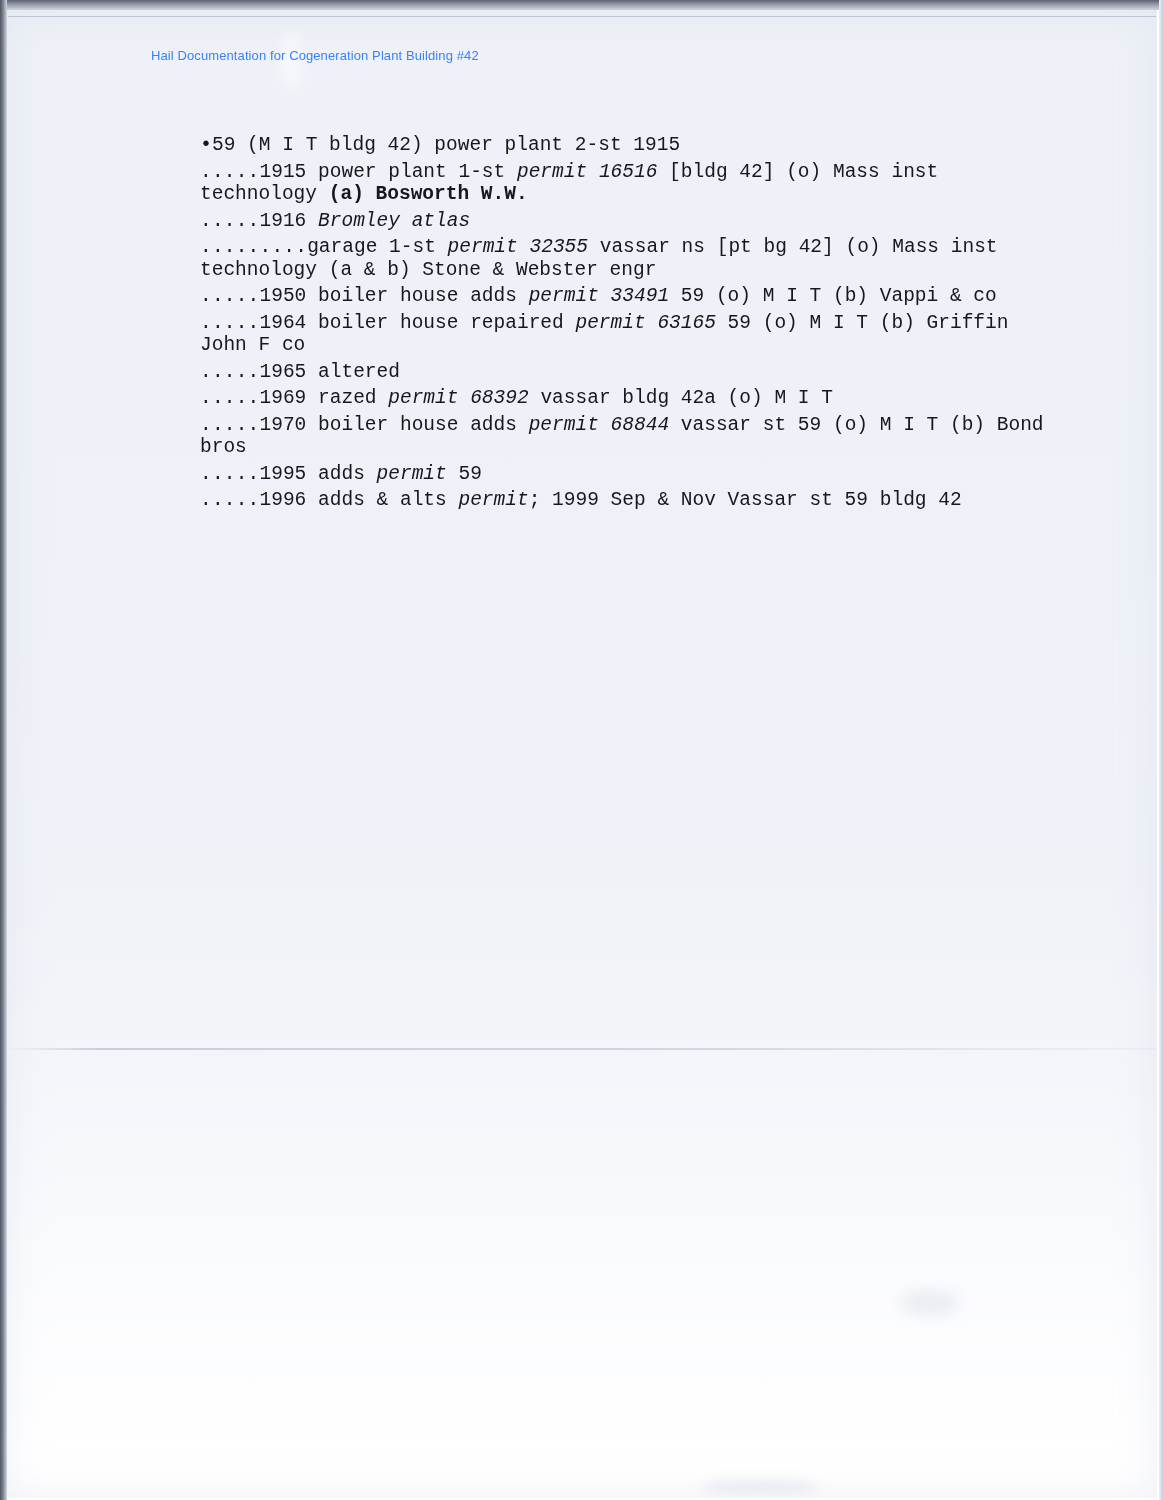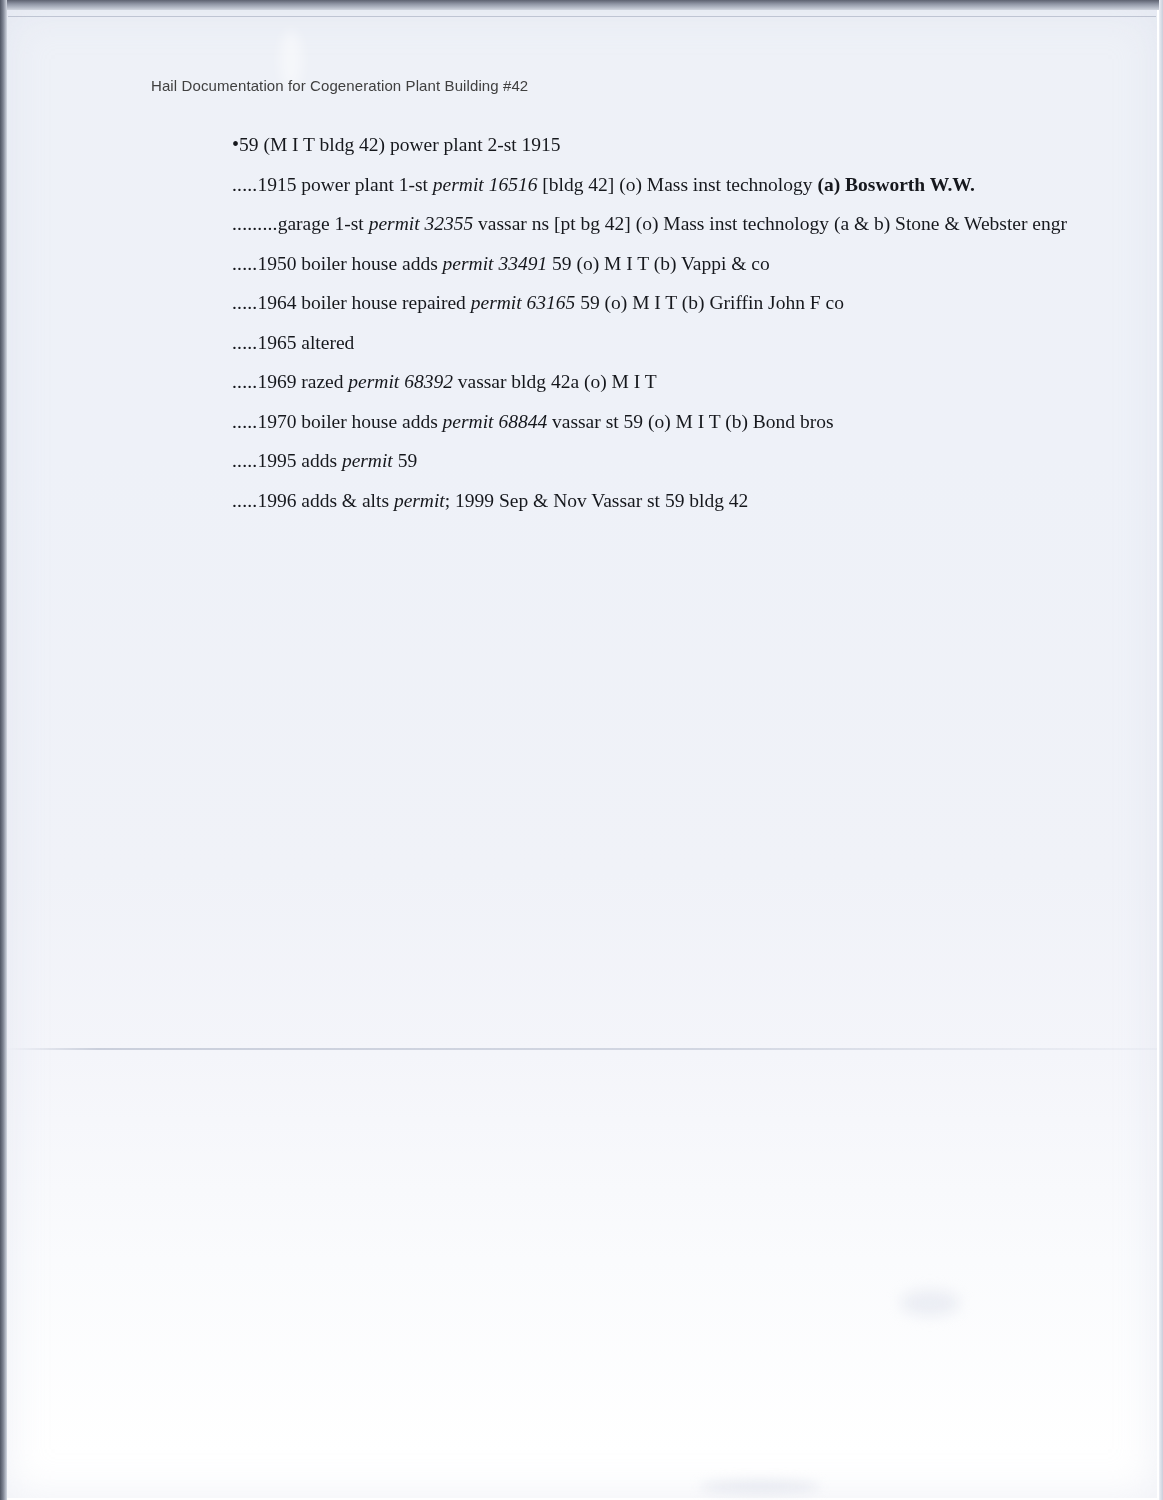--- a/index.html
+++ b/index.html
@@ -64,45 +64,45 @@
     top: 16px;
     width: 1148px;
     height: 1px;
     background: rgba(150,158,178,0.5);
   }
 
   
   .doc-header {
     position: absolute;
     left: 151px;
-    top: 77px;
+    top: 48px;
     font-family: "Liberation Sans", sans-serif;
-    font-size: 15px;
-    color: #404040;
+    font-size: 13px;
+    color: #3b82f6;
     letter-spacing: 0.1px;
     white-space: nowrap;
   }
 
   
   .body-block {
     position: absolute;
-    left: 232px;
+    left: 200px;
     top: 134px;
     width: 850px;
-    font-family: Liberation Serif, serif;
+    font-family: Liberation Mono, monospace;
     font-size: 19.5px;
     line-height: 22.5px;
     color: #16181d;
   }
   .line {
     white-space: normal;
     margin: 0;
     padding: 0;
   }
-  .line + .line { margin-top: 17px; }
+  .line + .line { margin-top: 4px; }
   .ital { font-style: italic; }
   .bold { font-weight: bold; }
   .bullet-dot {
     font-size: 20px;
     line-height: 1;
   }
   .dots {
     letter-spacing: 0.2px;
   }
   
@@ -129,20 +129,21 @@
 
   <div class="blotch b1"></div>
   <div class="blotch b2"></div>
   <div class="blotch b3"></div>
 
   <div class="doc-header">Hail Documentation for Cogeneration Plant Building #42</div>
 
   <div class="body-block" id="entries-container">
       <div class="line"><span class="bullet-dot">•</span><span>59 (M I T bldg 42) power plant 2-st 1915</span></div>
       <div class="line"><span class="dots">.....</span><span>1915 power plant 1-st </span><span class="ital">permit 16516</span><span> [bldg 42] (o) Mass inst technology </span><span class="bold">(a) Bosworth W.W.</span></div>
+      <div class="line"><span class="dots">.....</span><span>1916 </span><span class="ital">Bromley atlas</span></div>
       <div class="line"><span class="dots">.........</span><span>garage 1-st </span><span class="ital">permit 32355</span><span> vassar ns [pt bg 42] (o) Mass inst technology (a &amp; b) Stone &amp; Webster engr</span></div>
       <div class="line"><span class="dots">.....</span><span>1950 boiler house adds </span><span class="ital">permit 33491</span><span> 59 (o) M I T (b) Vappi &amp; co</span></div>
       <div class="line"><span class="dots">.....</span><span>1964 boiler house repaired </span><span class="ital">permit 63165</span><span> 59 (o) M I T (b) Griffin John F co</span></div>
       <div class="line"><span class="dots">.....</span><span>1965 altered</span></div>
       <div class="line"><span class="dots">.....</span><span>1969 razed </span><span class="ital">permit 68392</span><span> vassar bldg 42a (o) M I T</span></div>
       <div class="line"><span class="dots">.....</span><span>1970 boiler house adds </span><span class="ital">permit 68844</span><span> vassar st 59 (o) M I T (b) Bond bros</span></div>
       <div class="line"><span class="dots">.....</span><span>1995 adds </span><span class="ital">permit</span><span> 59</span></div>
       <div class="line"><span class="dots">.....</span><span>1996 adds &amp; alts </span><span class="ital">permit</span><span>; 1999 Sep &amp; Nov Vassar st 59 bldg 42</span></div>
     </div>
 

